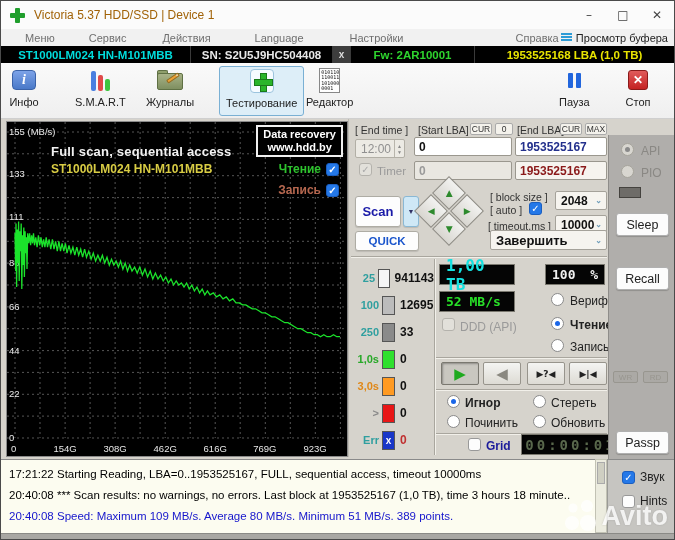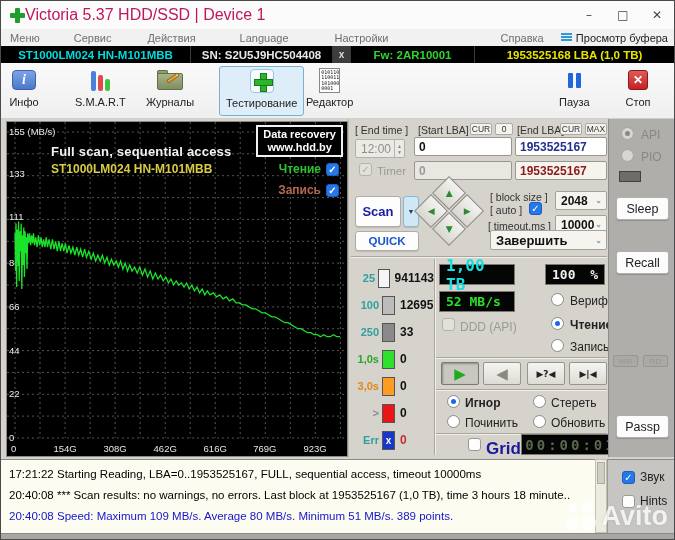--- a/index.html
+++ b/index.html
@@ -3,21 +3,21 @@
 <meta charset="utf-8">
 <style>
 *{box-sizing:border-box;margin:0;padding:0}
 html,body{width:675px;height:540px;overflow:hidden;background:#333}
 .window{position:relative;width:675px;height:540px;background:#d6d3cc;font-family:"Liberation Sans",sans-serif;border:1px solid #4a4a4a;overflow:hidden}
 
 .titlebar{position:absolute;top:0;left:0;right:0;height:28px;background:#fbfbfb;display:flex;align-items:center}
 .app-icon{width:15px;height:15px;margin-left:9px;position:relative}
 .app-icon::before{content:"";position:absolute;left:5px;top:0;width:5px;height:15px;background:#1f9e2c;border-radius:1px}
 .app-icon::after{content:"";position:absolute;left:0;top:5px;width:15px;height:5px;background:#1f9e2c;border-radius:1px}
-.title-text{font-size:16px;color:#be185d}
+.title-text{margin-left:9px;font-size:12px;color:#a16207}
 .win-btns{margin-left:auto;display:flex;height:100%}
 .win-btn{width:34px;height:100%;display:flex;align-items:center;justify-content:center;font-size:12px;color:#444;font-family:"DejaVu Sans",sans-serif}
 
 .menubar{position:absolute;top:28px;left:0;right:0;height:17px;background:#f1f1f1;display:flex;align-items:center;font-size:11px;color:#6f6f6f}
 .menu-item{white-space:nowrap}
 .buffer-view{margin-left:auto;margin-right:6px;display:flex;align-items:center;color:#222;font-size:11px}
 .list-icon{width:11px;height:9px;margin-right:4px;background:linear-gradient(#2e9bd6 0 2px,transparent 2px 3px,#2e9bd6 3px 5px,transparent 5px 6px,#2e9bd6 6px 8px,transparent 8px)}
 
 .infobar{position:absolute;top:45px;left:0;right:0;height:17px;background:#000;display:flex;align-items:center;font-size:11.5px;font-weight:bold}
 .seg{display:flex;align-items:center;justify-content:center;height:100%;border-right:1px solid #3a3a3a}
@@ -97,21 +97,21 @@
 .lcd-cyan{color:#15e0e0;font-size:16px}
 .lcd-green{color:#28e028;font-size:13px}
 .lcd-white{color:#f0f0f0;font-size:13px;justify-content:space-between}
 .lcd-dim{color:#59684c;font-size:14px;letter-spacing:3px;justify-content:center}
 .pbtn{position:absolute;width:38px;height:23px;background:linear-gradient(#f4f4f2,#dddbd4);border:1px solid #97948c;border-radius:2px;display:flex;align-items:center;justify-content:center;font-family:"DejaVu Sans",sans-serif}
 .pbtn.pressed{background:#c9c7c0;border:1px solid #7a7870;box-shadow:inset 1px 1px 2px rgba(0,0,0,.3)}
 .tri-g{color:#1faa1f;font-size:15px}
 .tri-gr{color:#8a8880;font-size:15px}
 .tri-s{color:#222;font-size:9px;font-weight:bold;letter-spacing:0}
 
-.sidebar{position:absolute;left:607px;top:0;width:66px;height:338px;background:#b0aeab;border-left:1px solid #8f8d8a;font-size:12px;color:#8a8884}
+.sidebar{position:absolute;left:607px;top:16px;width:66px;height:338px;background:#b0aeab;border-left:1px solid #8f8d8a;font-size:12px;color:#8a8884}
 .side-btn{position:absolute;left:7px;width:53px;height:23px;background:#fcfcfc;border:1px solid #b0b0b0;border-radius:3px;display:flex;align-items:center;justify-content:center;color:#222;font-size:12.5px;box-shadow:0 1px 1px rgba(0,0,0,.18)}
 .ghost-btn{position:absolute;width:25px;height:12px;border:1px solid #98968f;border-radius:2px;color:#98968f;font-size:8px;display:flex;align-items:center;justify-content:center;background:#aBA9a5}
 
 .logarea{position:absolute;top:458px;left:0;width:594px;height:74px;background:#fcfcf0;border-top:1px solid #8a8a8a;font-size:11.5px;color:#000;overflow:hidden}
 .log-row{position:absolute;left:0;right:0;height:20px;display:flex;align-items:center}
 .log-time{width:56px;padding-left:8px;flex:none}
 .log-text{white-space:nowrap}
 .log-blue .log-time,.log-blue .log-text{color:#1515cc}
 .scrollbar{position:absolute;top:458px;left:594px;width:12px;height:74px;background:#ececdf;border:1px solid #c2c2b4}
 .sb-thumb{position:absolute;left:1px;top:2px;width:8px;height:22px;background:#cfcfc2;border:1px solid #aaa}
@@ -131,21 +131,21 @@
     <div class="app-icon"></div>
     <div class="title-text">Victoria 5.37 HDD/SSD | Device 1</div>
     <div class="win-btns">
       <div class="win-btn">–</div>
       <div class="win-btn">□</div>
       <div class="win-btn">✕</div>
     </div>
   </div>
 
   <div class="menubar">
-    <span class="menu-item" style="margin-left:9px">Меню</span>
+    <span class="menu-item" style="margin-left:24px">Меню</span>
     <span class="menu-item" style="margin-left:34px">Сервис</span>
     <span class="menu-item" style="margin-left:36px">Действия</span>
     <span class="menu-item" style="margin-left:44px">Language</span>
     <span class="menu-item" style="margin-left:46px">Настройки</span>
     <span class="menu-item" style="margin-left:112px">Справка</span>
     <span class="buffer-view">
       <span class="list-icon"></span>
       <span>Просмотр буфера</span>
     </span>
   </div>
@@ -415,21 +415,21 @@
       <div class="lbl rlbl" style="left:116px;top:277px;font-weight:bold">Игнор</div>
       <span class="radio" style="position:absolute;left:184px;top:276px"></span>
       <div class="lbl rlbl" style="left:202px;top:277px">Стереть</div>
       <span class="radio" style="position:absolute;left:98px;top:296px"></span>
       <div class="lbl rlbl" style="left:116px;top:297px">Починить</div>
       <span class="radio" style="position:absolute;left:184px;top:296px"></span>
       <div class="lbl rlbl" style="left:202px;top:297px">Обновить</div>
       <div class="hr" style="left:87px;top:314px;width:171px"></div>
 
       <span class="chk chk-off" style="position:absolute;left:119px;top:319px"></span>
-      <div class="lbl" style="left:137px;top:320px;color:#1a1a9a;font-weight:bold;font-size:17px">Grid</div>
+      <div class="lbl" style="left:137px;top:320px;color:#1a1a9a;font-weight:bold;font-size:12px">Grid</div>
       <div class="lcd lcd-dim" style="left:172px;top:315px;width:100px;height:21px">00:00:01</div>
     </div>
 
     <div class="sidebar">
       <span class="radio dis on" style="position:absolute;left:12px;top:8px"></span>
       <div class="lbl" style="left:32px;top:9px;position:absolute">API</div>
       <span class="radio dis" style="position:absolute;left:12px;top:30px"></span>
       <div class="lbl" style="left:32px;top:31px;position:absolute">PIO</div>
       <div style="position:absolute;left:10px;top:52px;width:22px;height:11px;background:#6e6c68;border:1px solid #44423e"></div>
       <div class="side-btn" style="top:78px">Sleep</div>

